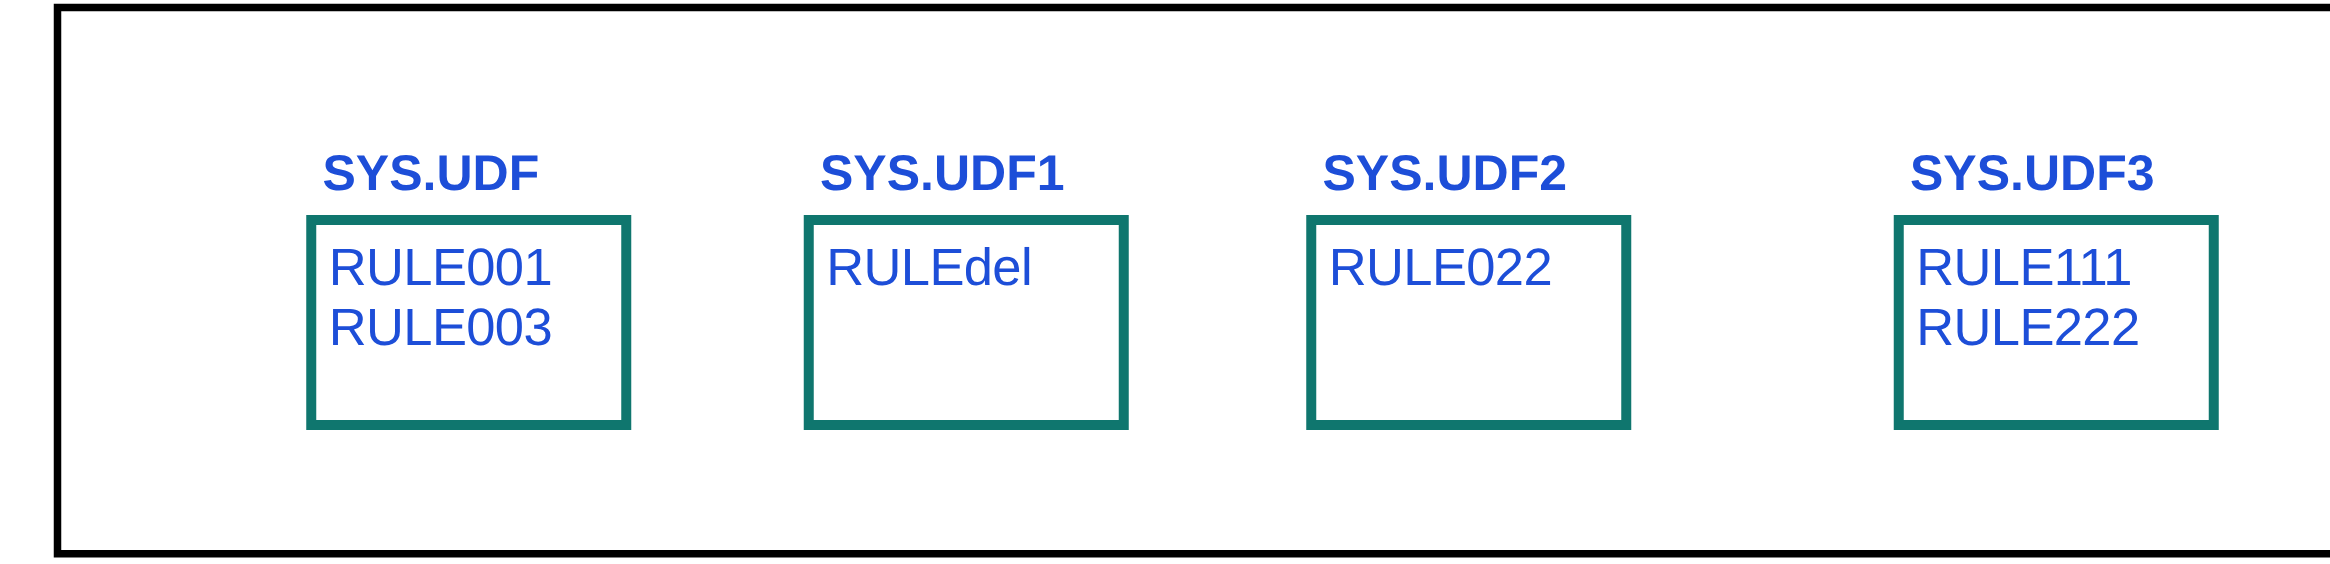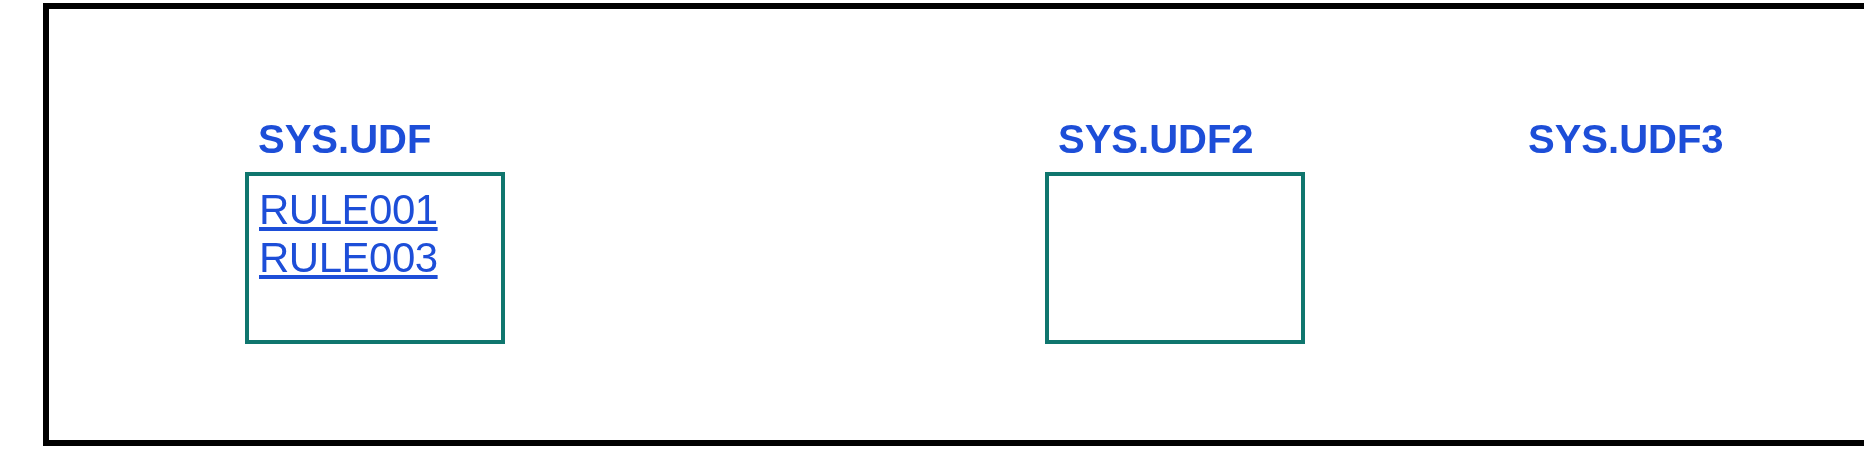--- a/index.html
+++ b/index.html
@@ -47,25 +47,24 @@
     white-space: nowrap;
     letter-spacing: 0px;
   }
   .rule-box {
     position: absolute;
     top: 172px;
     left: 0;
     width: 260px;
     height: 172px;
     box-sizing: border-box;
-    border: 4px solid #0f766e;
+    border: 8px solid #0f766e;
     background: #ffffff;
     padding: 10px 4px 0 10px;
     overflow: hidden;
-    text-decoration: underline;
   }
   .rule-item {
     font-size: 42px;
     line-height: 48px;
     letter-spacing: -0.5px;
     white-space: nowrap;
   }
 </style>
 </head>
 <body>
@@ -74,23 +73,34 @@
   <div class="frame"></div>
 
   <div class="group group-1">
     <div class="lib-title">SYS.UDF</div>
     <div class="rule-box">
       <div class="rule-item">RULE001</div>
       <div class="rule-item">RULE003</div>
     </div>
   </div>
 
+  <div class="group group-2">
+    <div class="lib-title">SYS.UDF1</div>
+    <div class="rule-box">
+      <div class="rule-item">RULEdel</div>
+    </div>
+  </div>
 
   <div class="group group-3">
     <div class="lib-title">SYS.UDF2</div>
     <div class="rule-box">
+      <div class="rule-item">RULE022</div>
     </div>
   </div>
 
   <div class="group group-4">
     <div class="lib-title">SYS.UDF3</div>
+    <div class="rule-box">
+      <div class="rule-item">RULE111</div>
+      <div class="rule-item">RULE222</div>
+    </div>
   </div>
 </div>
 
 </body></html>

